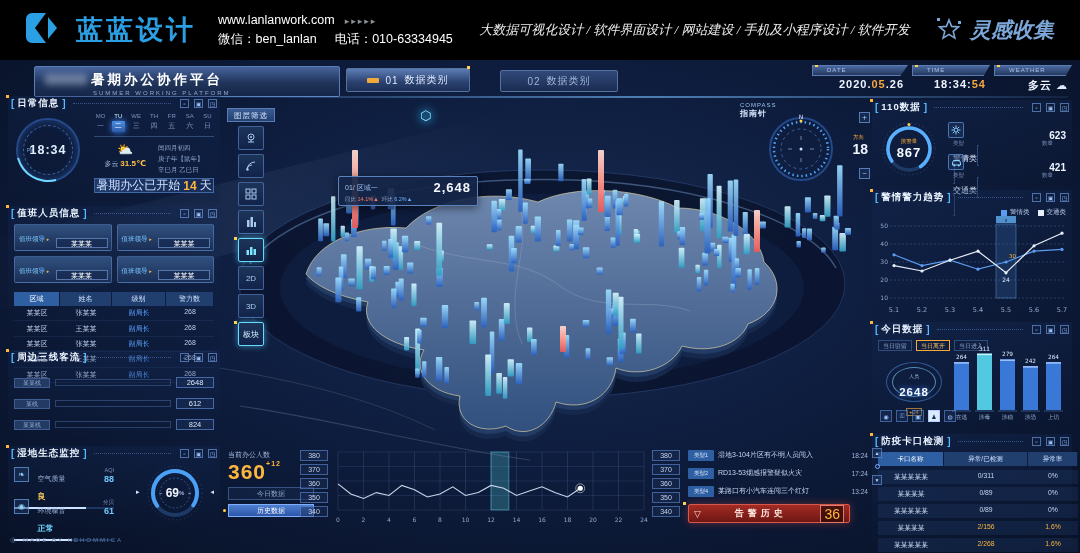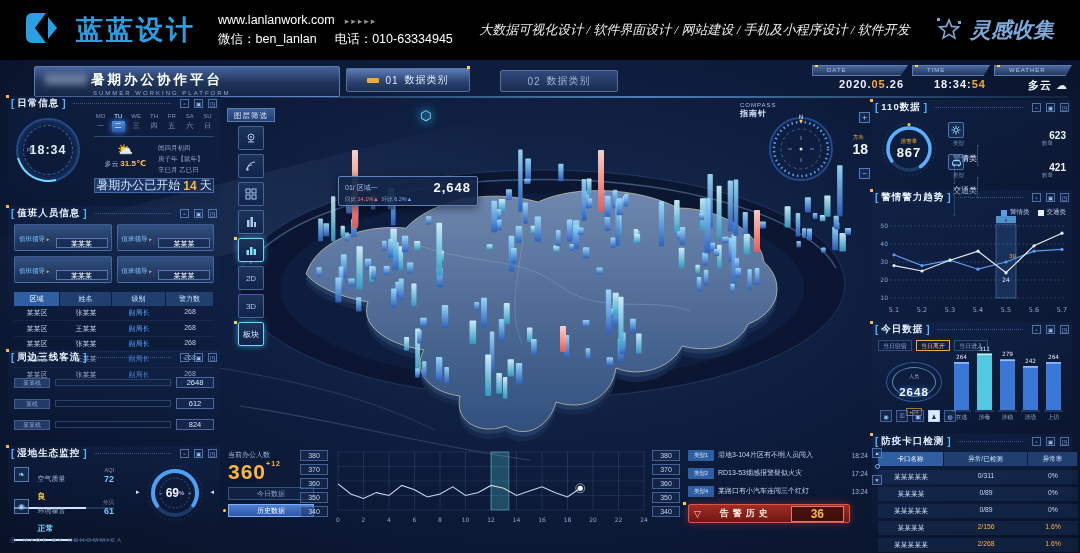--- a/index.html
+++ b/index.html
@@ -200,21 +200,21 @@
   .scrl{position:absolute;right:-14px;top:0;display:flex;flex-direction:column;gap:6px;align-items:center}
   .scrl .a{width:10px;height:10px;border:1px solid rgba(130,180,255,.5);color:#bcd8ff;font-size:5px;text-align:center;
     line-height:9px;cursor:pointer;background:rgba(30,55,100,.5)}
   .scrl .dot{width:5px;height:5px;border-radius:50%;border:1px solid #7fb0ff}
   .histbar{position:absolute;left:0;top:56px;width:162px;height:19px;cursor:pointer;
     background:linear-gradient(180deg,#a32b24,#6e1713);border:1px solid #d4594c;border-radius:2px;
     display:flex;align-items:center;padding:0 5px;box-shadow:0 0 8px rgba(255,80,60,.35)}
   .histbar:before{content:"";position:absolute;left:-6px;top:-3px;width:3px;height:3px;background:#ffd24a}
   .histbar .tri{color:#ffd7c9;font-size:9px}
   .histbar .t{flex:1;text-align:center;color:#ffe9e2;font-size:9px;font-weight:bold;letter-spacing:4px}
-  .histbar .n{background:rgba(40,8,6,.7);border:1px solid #e07a6a;color:#ffb63d;font-size:12px;padding:0 19px;font-weight:bold}
+  .histbar .n{background:rgba(40,8,6,.7);border:1px solid #e07a6a;color:#ffb63d;font-size:14px;padding:0 3px;font-weight:normal}
   text{font-family:"DejaVu Sans",sans-serif}
 </style>
 </head>
 <body>
 
 <header class="site-header">
   <div class="logo">
     <svg width="40" height="38" viewBox="0 0 40 38">
       <path d="M6,2 h14 l-11,15 11,15 h-14 a6,6 0 0 1 -6,-6 v-18 a6,6 0 0 1 6,-6 z" fill="#2b9fe3"></path>
       <path d="M22,6 l9,11 -9,11 z" fill="#2b9fe3"></path>
@@ -397,21 +397,21 @@
         <span class="t">湿地生态监控</span>
         <span class="br">]</span>
         <span class="dots"></span>
       <i class="win">▫</i>
         <i class="win">▣</i>
         <i class="win">◳</i>
       </div>
     <div class="eco-it" style="top:21px">
       <span class="ic">❧</span>
       <span class="tx"><span class="l1">空气质量</span><br><span class="l2" style="color:#ffcf5e">良</span></span>
-      <span class="u">AQI</span><span class="v">72</span>
+      <span class="u">AQI</span><span class="v">88</span>
       <div class="pg">
           <i style="width:72%"></i>
         </div>
     </div>
     <div class="eco-it" style="top:53px">
       <span class="ic">◉</span>
       <span class="tx"><span class="l1">环境噪音</span><br><span class="l2" style="color:#6fd8ff">正常</span></span>
       <span class="u">分贝</span><span class="v">61</span>
       <div class="pg">
           <i style="width:58%"></i>

